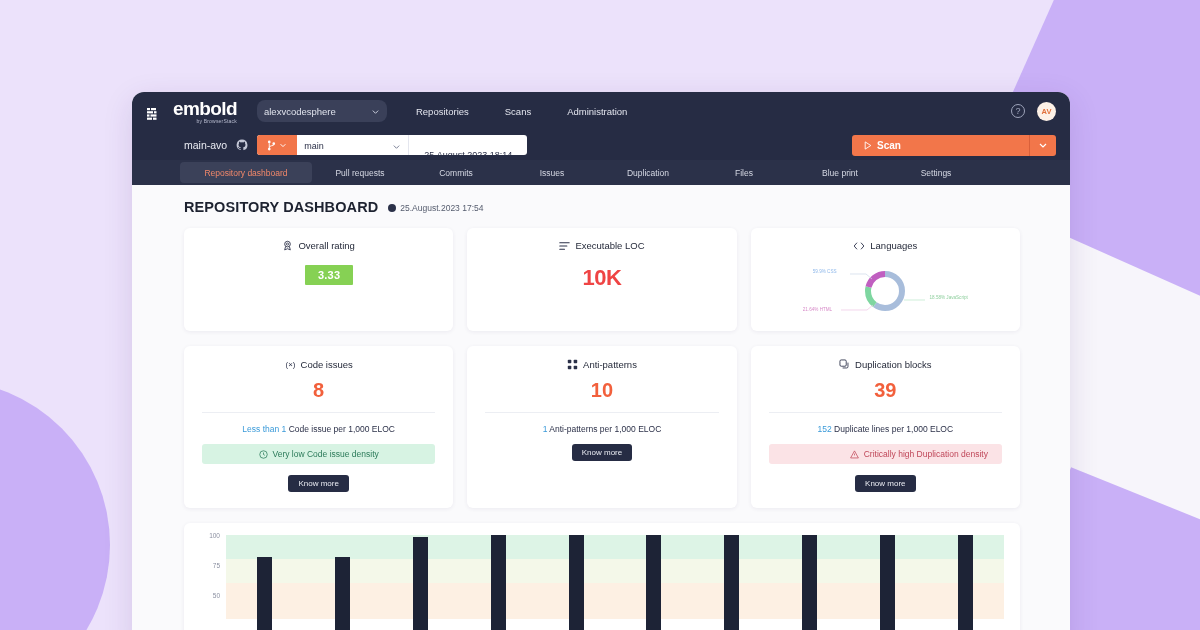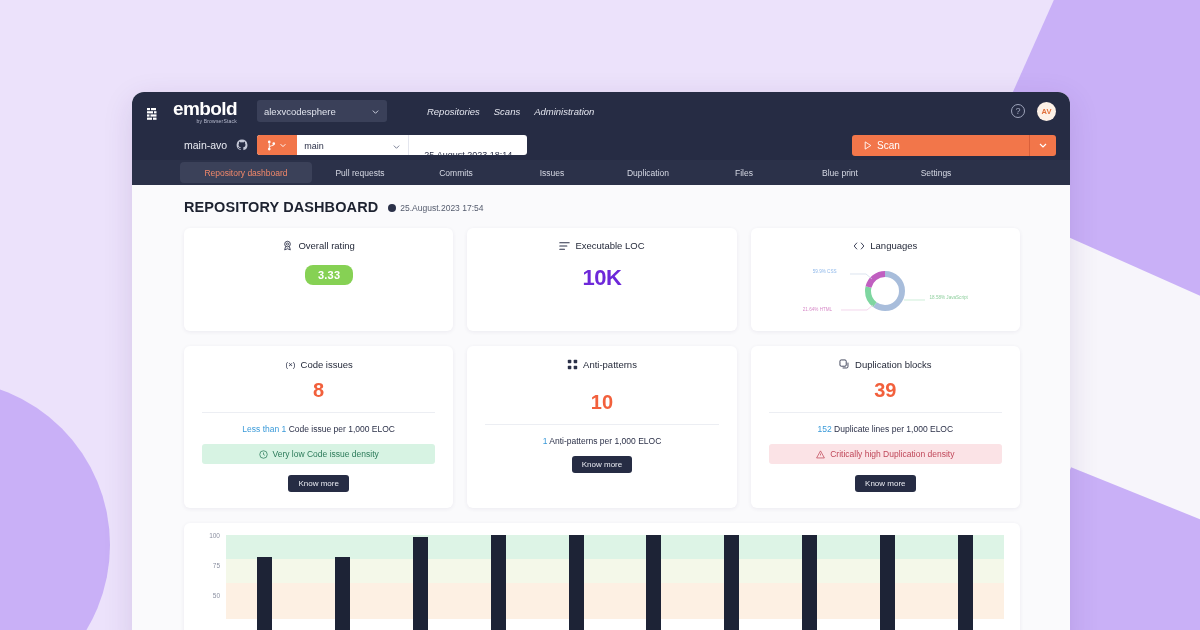--- a/index.html
+++ b/index.html
@@ -60,26 +60,26 @@
   .brand-text { line-height: 1; }
   .brand-name {
     font-size: 19px; font-weight: 700; color: #fff; letter-spacing: -.6px;
     display: block;
   }
   .brand-sub {
     font-size: 5px; color: #b9bdd0; display: block; letter-spacing: .2px;
     margin-top: 1px; text-align: right;
   }
   .org-select {
-    background: #3a4059; border-radius: 3px; height: 22px;
+    background: #3a4059; border-radius: 8px; height: 22px;
     display: flex; align-items: center; justify-content: space-between;
     padding: 0 7px; width: 130px; margin-left: 4px;
   }
   .org-select span { font-size: 9.5px; color: #dfe2ec; }
-  .topnav { display: flex; gap: 14px; margin-left: 40px; font-style: italic; }
+  .topnav { display: flex; gap: 36px; margin-left: 29px; }
   .topnav a { font-size: 9.5px; color: #e3e5ee; text-decoration: none; }
   .top-right {
     margin-left: auto; display: flex; align-items: center; gap: 12px;
   }
   .help-icon {
     width: 14px; height: 14px; border-radius: 50%;
     border: 1.2px solid #9ea4bb; color: #9ea4bb; font-size: 9px;
     display: flex; align-items: center; justify-content: center;
   }
   .avatar {
@@ -108,21 +108,21 @@
     padding: 11px 7px; font-size: 9px; color: #2b3048;
     border-right: 1px solid #e4e6ee;
   }
   .pill-seg.branch { width: 112px; }
   .pill-seg.date { width: 118px; border-right: none; gap: 4px; flex-direction: column; }
   .scan-group {
     margin-left: auto; display: flex; height: 21px;
     border-radius: 3px; overflow: hidden;
   }
   .scan-btn {
-    background: #f2764a; color: #fff; font-size: 10px; font-weight: 400;
+    background: #f2764a; color: #fff; font-size: 10px; font-weight: 700;
     display: flex; align-items: center; gap: 5px; padding: 0 16px 0 12px;
     width: 178px; border-right: 1px solid #d9603a;
   }
   .scan-caret {
     background: #f2764a; width: 26px; display: flex;
     align-items: center; justify-content: center; color: #fff;
   }
 
   
   .tabbar {
@@ -155,23 +155,23 @@
     flex: 1; padding: 12px 10px 14px;
     display: flex; flex-direction: column; align-items: center;
   }
   .card-title {
     font-size: 9.5px; color: #252a3a; font-weight: 400;
     display: flex; align-items: center; gap: 5px; margin-bottom: 14px;
   }
   .card-title svg { display: block; }
   .rating-pill {
     background: #86d154; color: #fff; font-size: 11px; font-weight: 700;
-    border-radius: 8px; padding: 4px 13px; letter-spacing: .2px; margin-left: 21px;
-  }
-  .bignum { font-size: 22px; font-weight: 700; color: #6d28d9; letter-spacing: -.4px; }
+    border-radius: 1px; padding: 4px 13px; letter-spacing: .2px; margin-left: 21px;
+  }
+  .bignum { font-size: 22px; font-weight: 700; color: #ef4444; letter-spacing: -.4px; }
 
   
   .donut-wrap { position: relative; width: 165px; height: 52px; }
   .donut-label { position: absolute; font-size: 4.6px; white-space: nowrap; }
   .dl-css { color: #8fb8ea; left: 10px; top: 4px; }
   .dl-js  { color: #8fcf9e; right: 0px; top: 30px; }
   .dl-html{ color: #d78bc8; left: 0px; top: 42px; }
 
   
   .row2 { display: flex; gap: 14px; }
@@ -185,21 +185,21 @@
   }
   .mcard-rule { width: 100%; height: 1px; background: #eceef3; margin-bottom: 11px; }
   .mcard-sub { font-size: 8.5px; color: #2b3048; margin-bottom: 10px; }
   .mcard-sub b { color: #3a9ad9; font-weight: 400; }
   .badge {
     font-size: 8.5px; border-radius: 3px; padding: 5px 14px;
     display: flex; align-items: center; gap: 5px; margin-bottom: 11px;
     width: 100%; justify-content: center;
   }
   .badge.good { background: #d7f3e3; color: #2b7a59; }
-  .badge.bad  { background: #fbe3e6; color: #c0485a; }
+  .badge.bad  { background: #fbe3e6; color: #c0485a; justify-content: flex-end; }
   .know-btn {
     background: #262c44; color: #e9ebf2; font-size: 8px;
     border-radius: 3px; padding: 4px 10px; border: none;
   }
 
   
   .kpi-card {
     background: #fff; border-radius: 6px; box-shadow: 0 1px 4px rgba(40,30,80,.07);
     margin-top: 15px; padding: 12px 16px 0;
   }
@@ -425,21 +425,21 @@
           <svg width="9" height="9" viewBox="0 0 12 12">
             <circle cx="6" cy="6" r="5" stroke="#2b7a59" stroke-width="1" fill="none"></circle>
             <path d="M6 3.4V6l1.8 1.1" stroke="#2b7a59" stroke-width="1" fill="none"></path>
           </svg>
           <span>Very low Code issue density</span>
         </div>
         <button class="know-btn">Know more</button>
       </div>
 
       <div class="mcard">
-        <div class="card-title" style="margin-bottom:12px">
+        <div class="card-title" style="margin-bottom:0">
           <svg width="11" height="11" viewBox="0 0 14 14">
             <g fill="#2b3048">
               <rect x="1" y="1" width="4.5" height="4.5" rx="1"></rect>
               <rect x="8.5" y="1" width="4.5" height="4.5" rx="1"></rect>
               <rect x="1" y="8.5" width="4.5" height="4.5" rx="1"></rect>
               <rect x="8.5" y="8.5" width="4.5" height="4.5" rx="1"></rect>
             </g>
           </svg>
           <span>Anti-patterns</span>
         </div>

